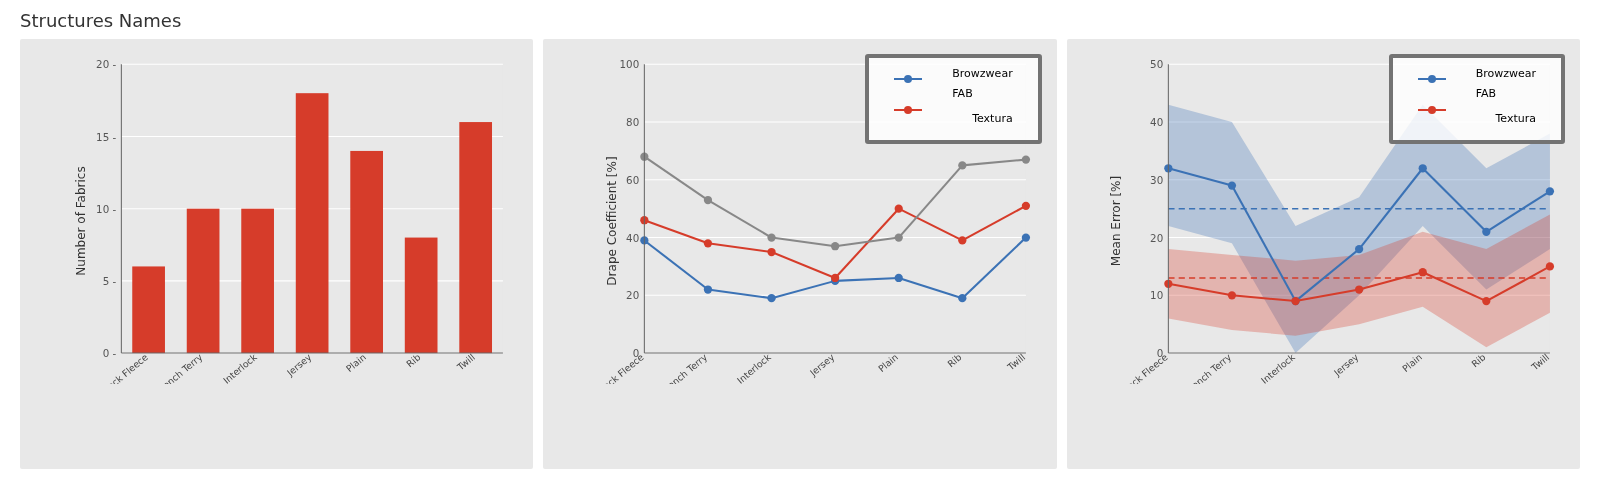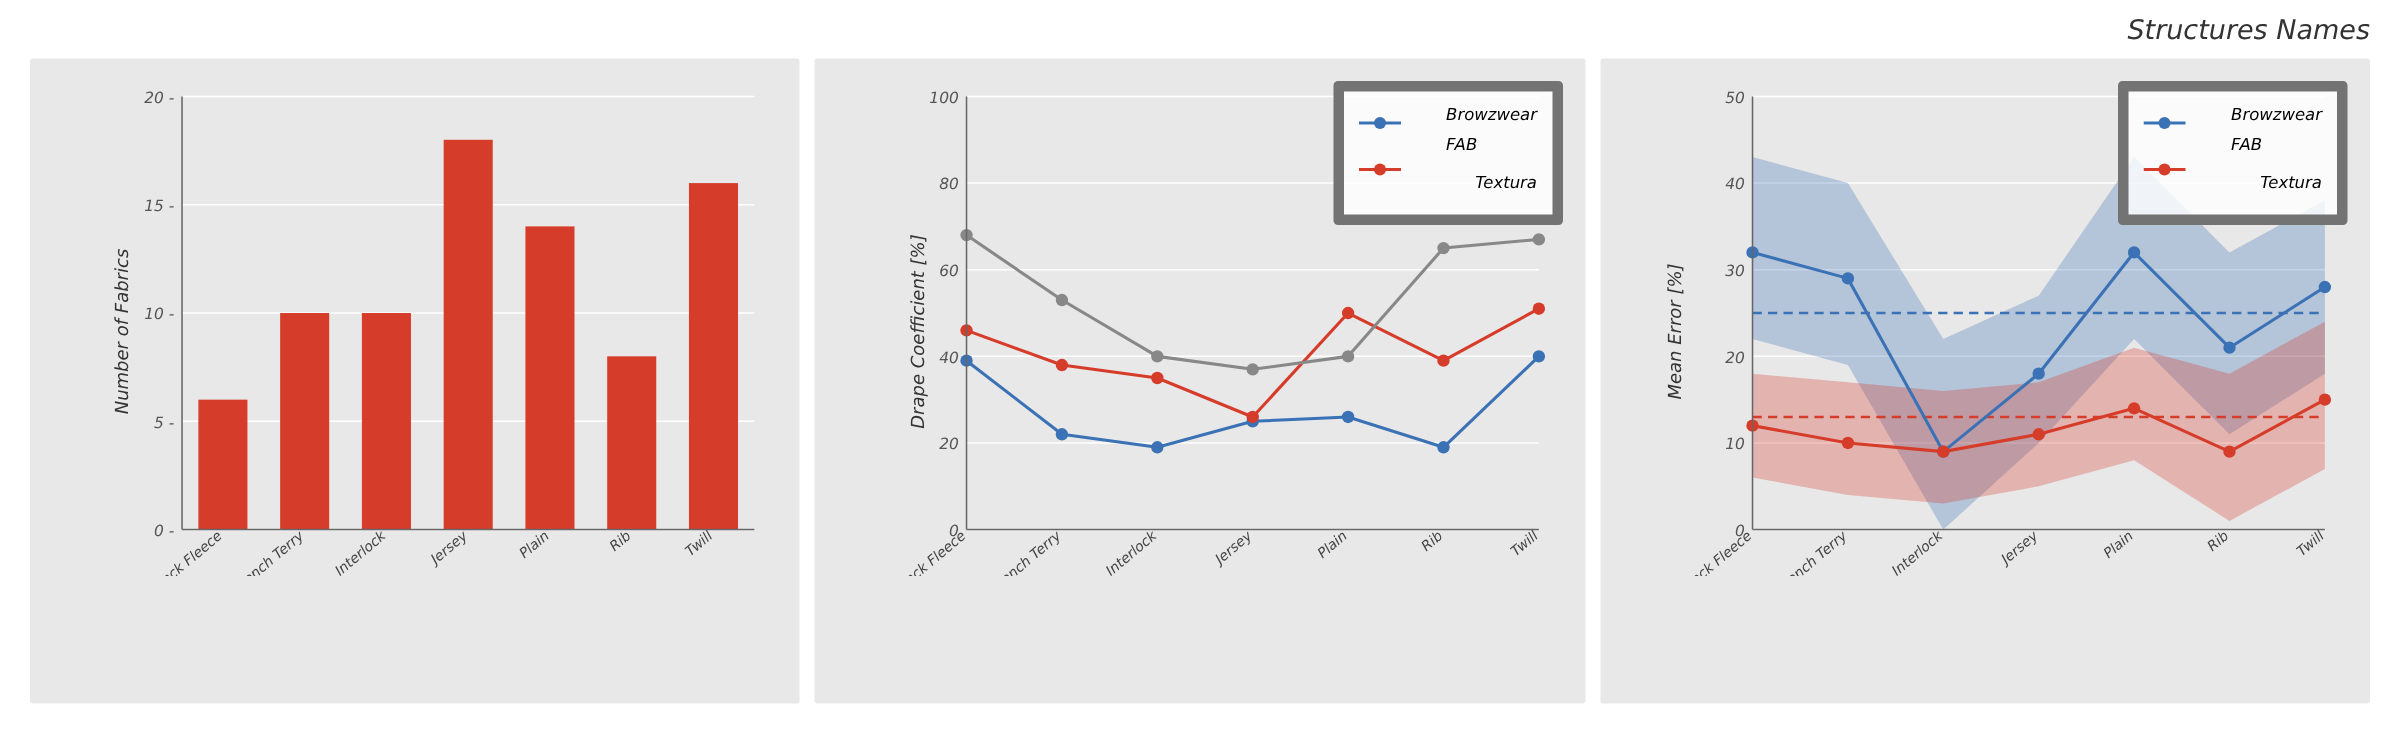--- a/index.html
+++ b/index.html
@@ -9,23 +9,22 @@
       width: 1600px;
       height: 500px;
       overflow: hidden;
     }
     .main-container {
       width: 1600px;
       height: 500px;
       background: white;
       display: flex;
       flex-direction: column;
-      align-items: flex-end;
+      align-items: flex-start;
       padding: 10px 20px 0 20px;
-      font-style: italic;
     }
     .page-title {
       font-size: 18px;
       color: #333;
       margin-bottom: 8px;
       text-align: center;
       font-weight: normal;
     }
     .charts-row {
       display: flex;
@@ -53,23 +52,23 @@
       font-size: 12px;
       color: #333;
       white-space: nowrap;
       transform-origin: left center;
     }
     .legend {
       position: absolute;
       top: 15px;
       right: 15px;
       background: rgba(255,255,255,0.8);
-      border: 7px solid #737373;
+      border: 4px solid #737373;
       border-radius: 3px;
-      padding: 6px 10px;
+      padding: 6px 25px;
       font-size: 11px;
       line-height: 1.8;
     }
     .legend-item {
       display: flex;
       align-items: center;
       gap: 6px;
     }
   </style>
 </head>

